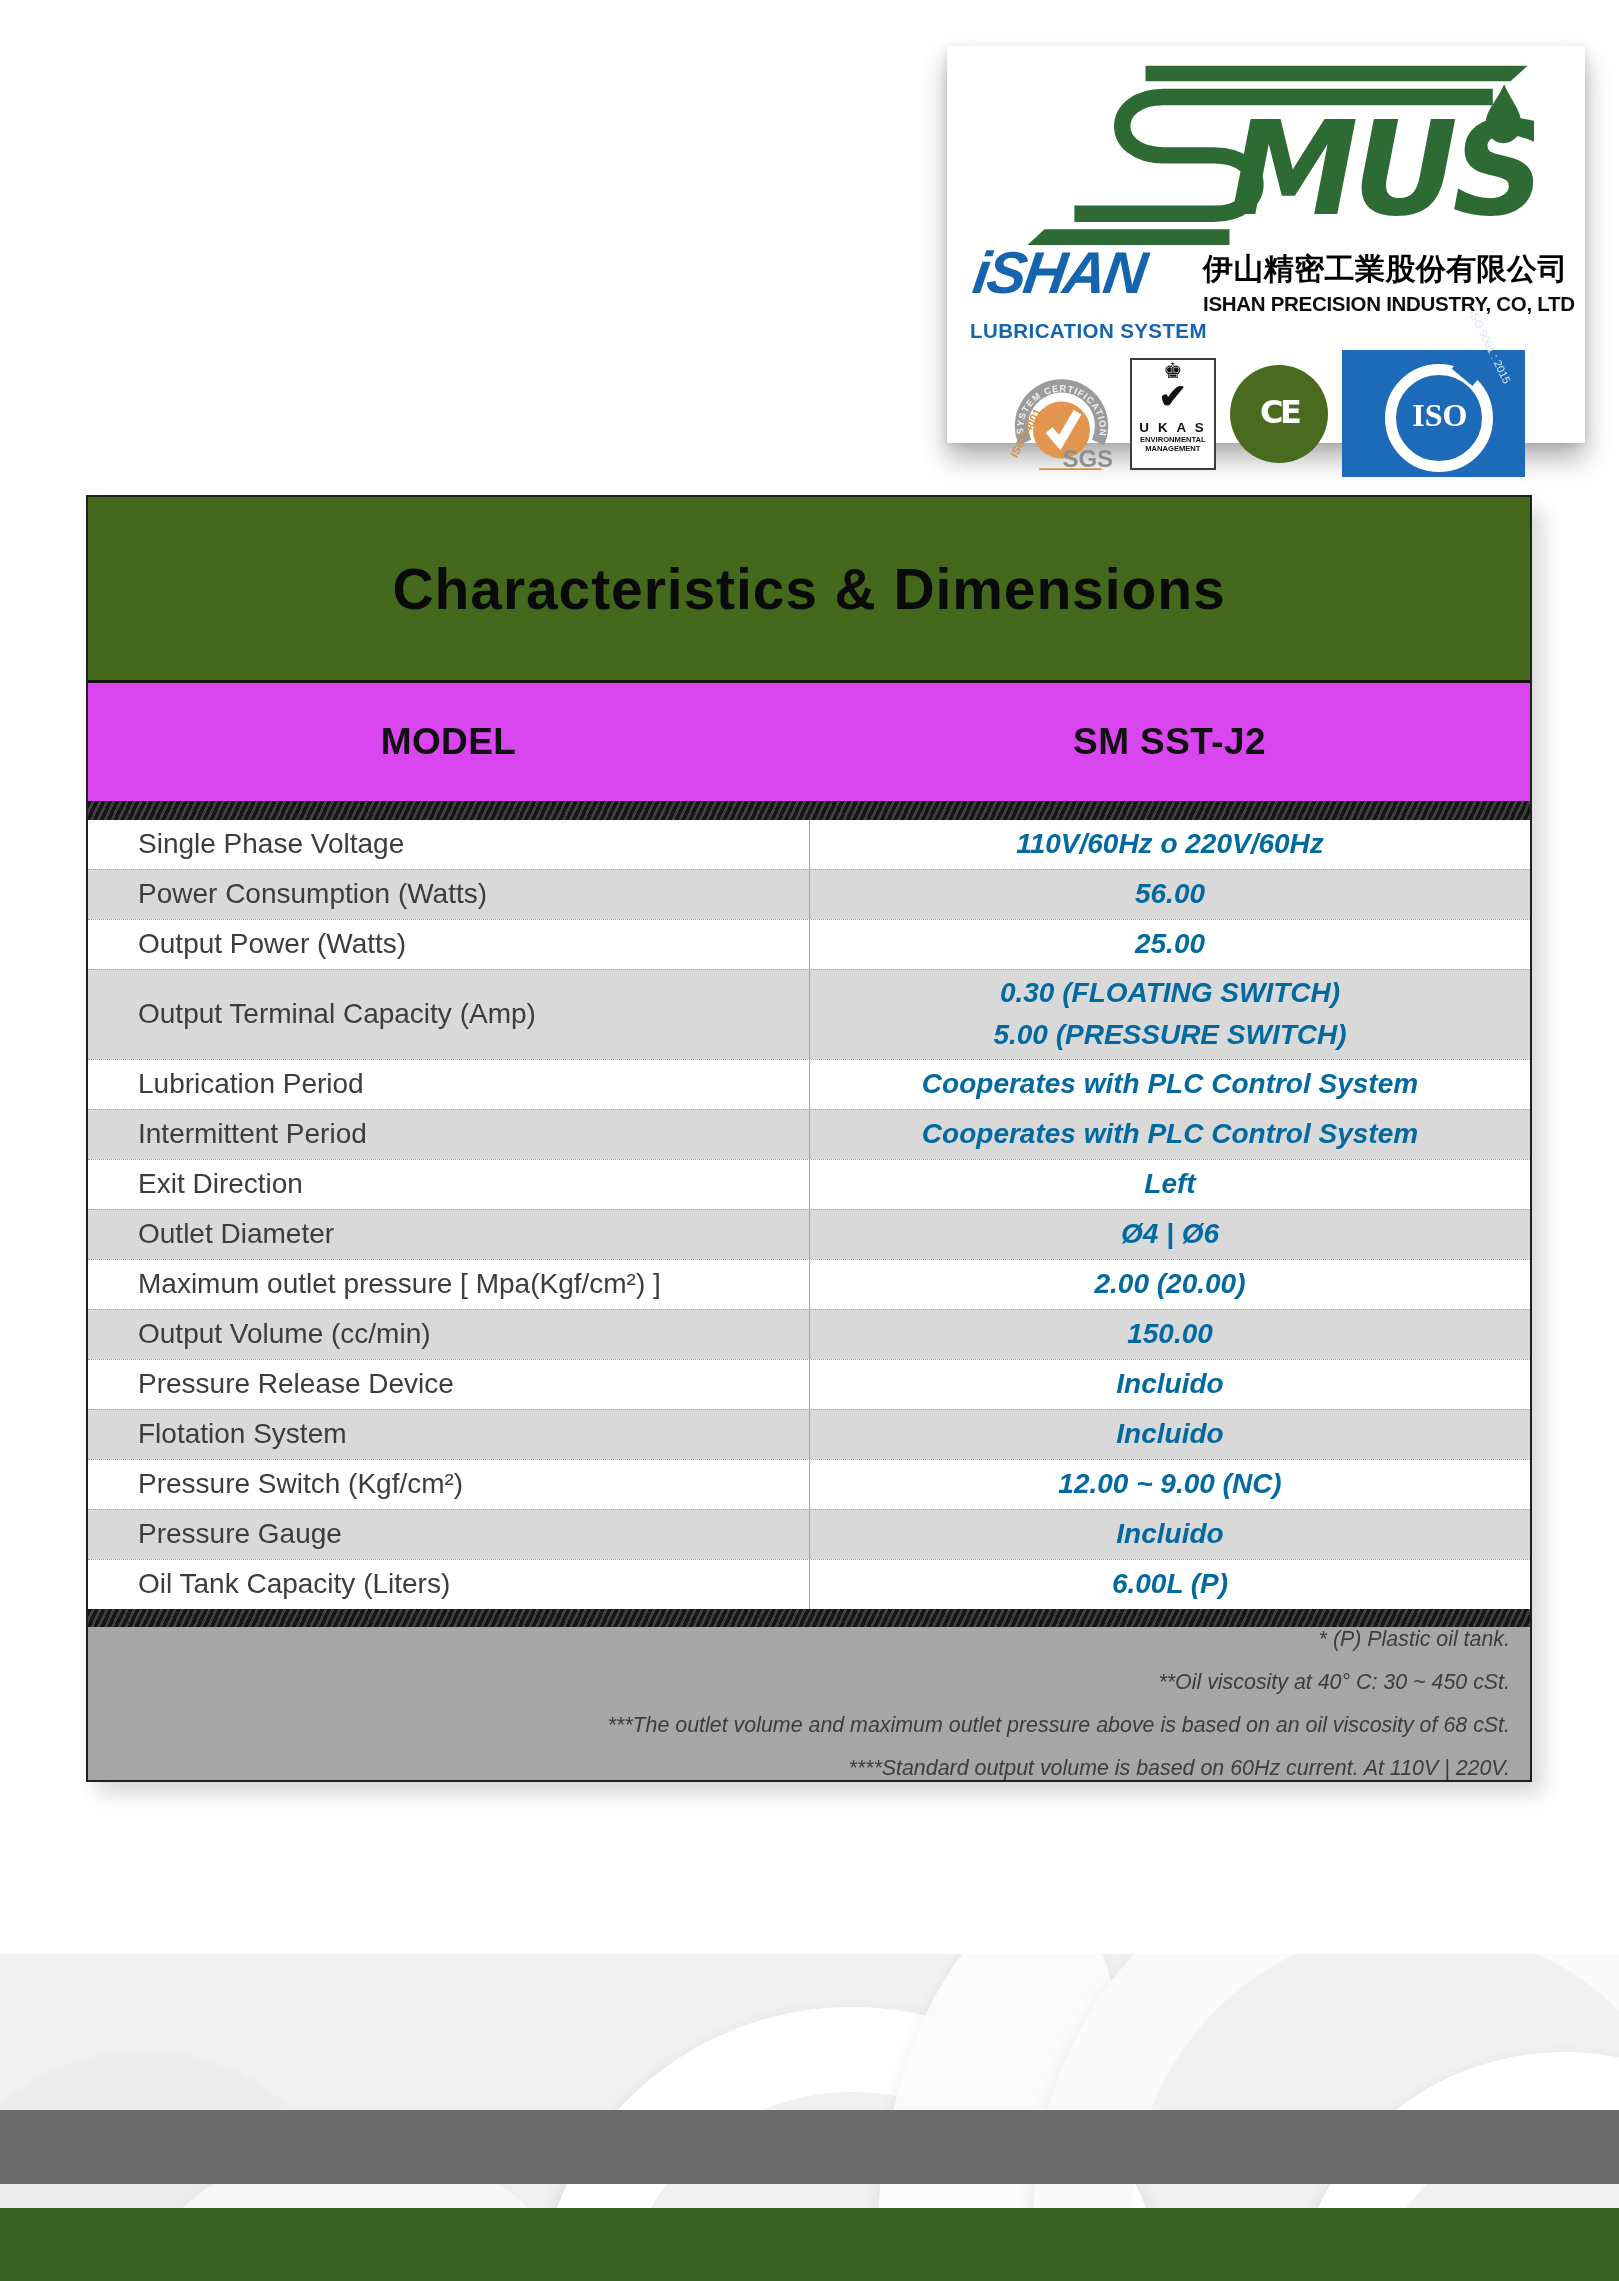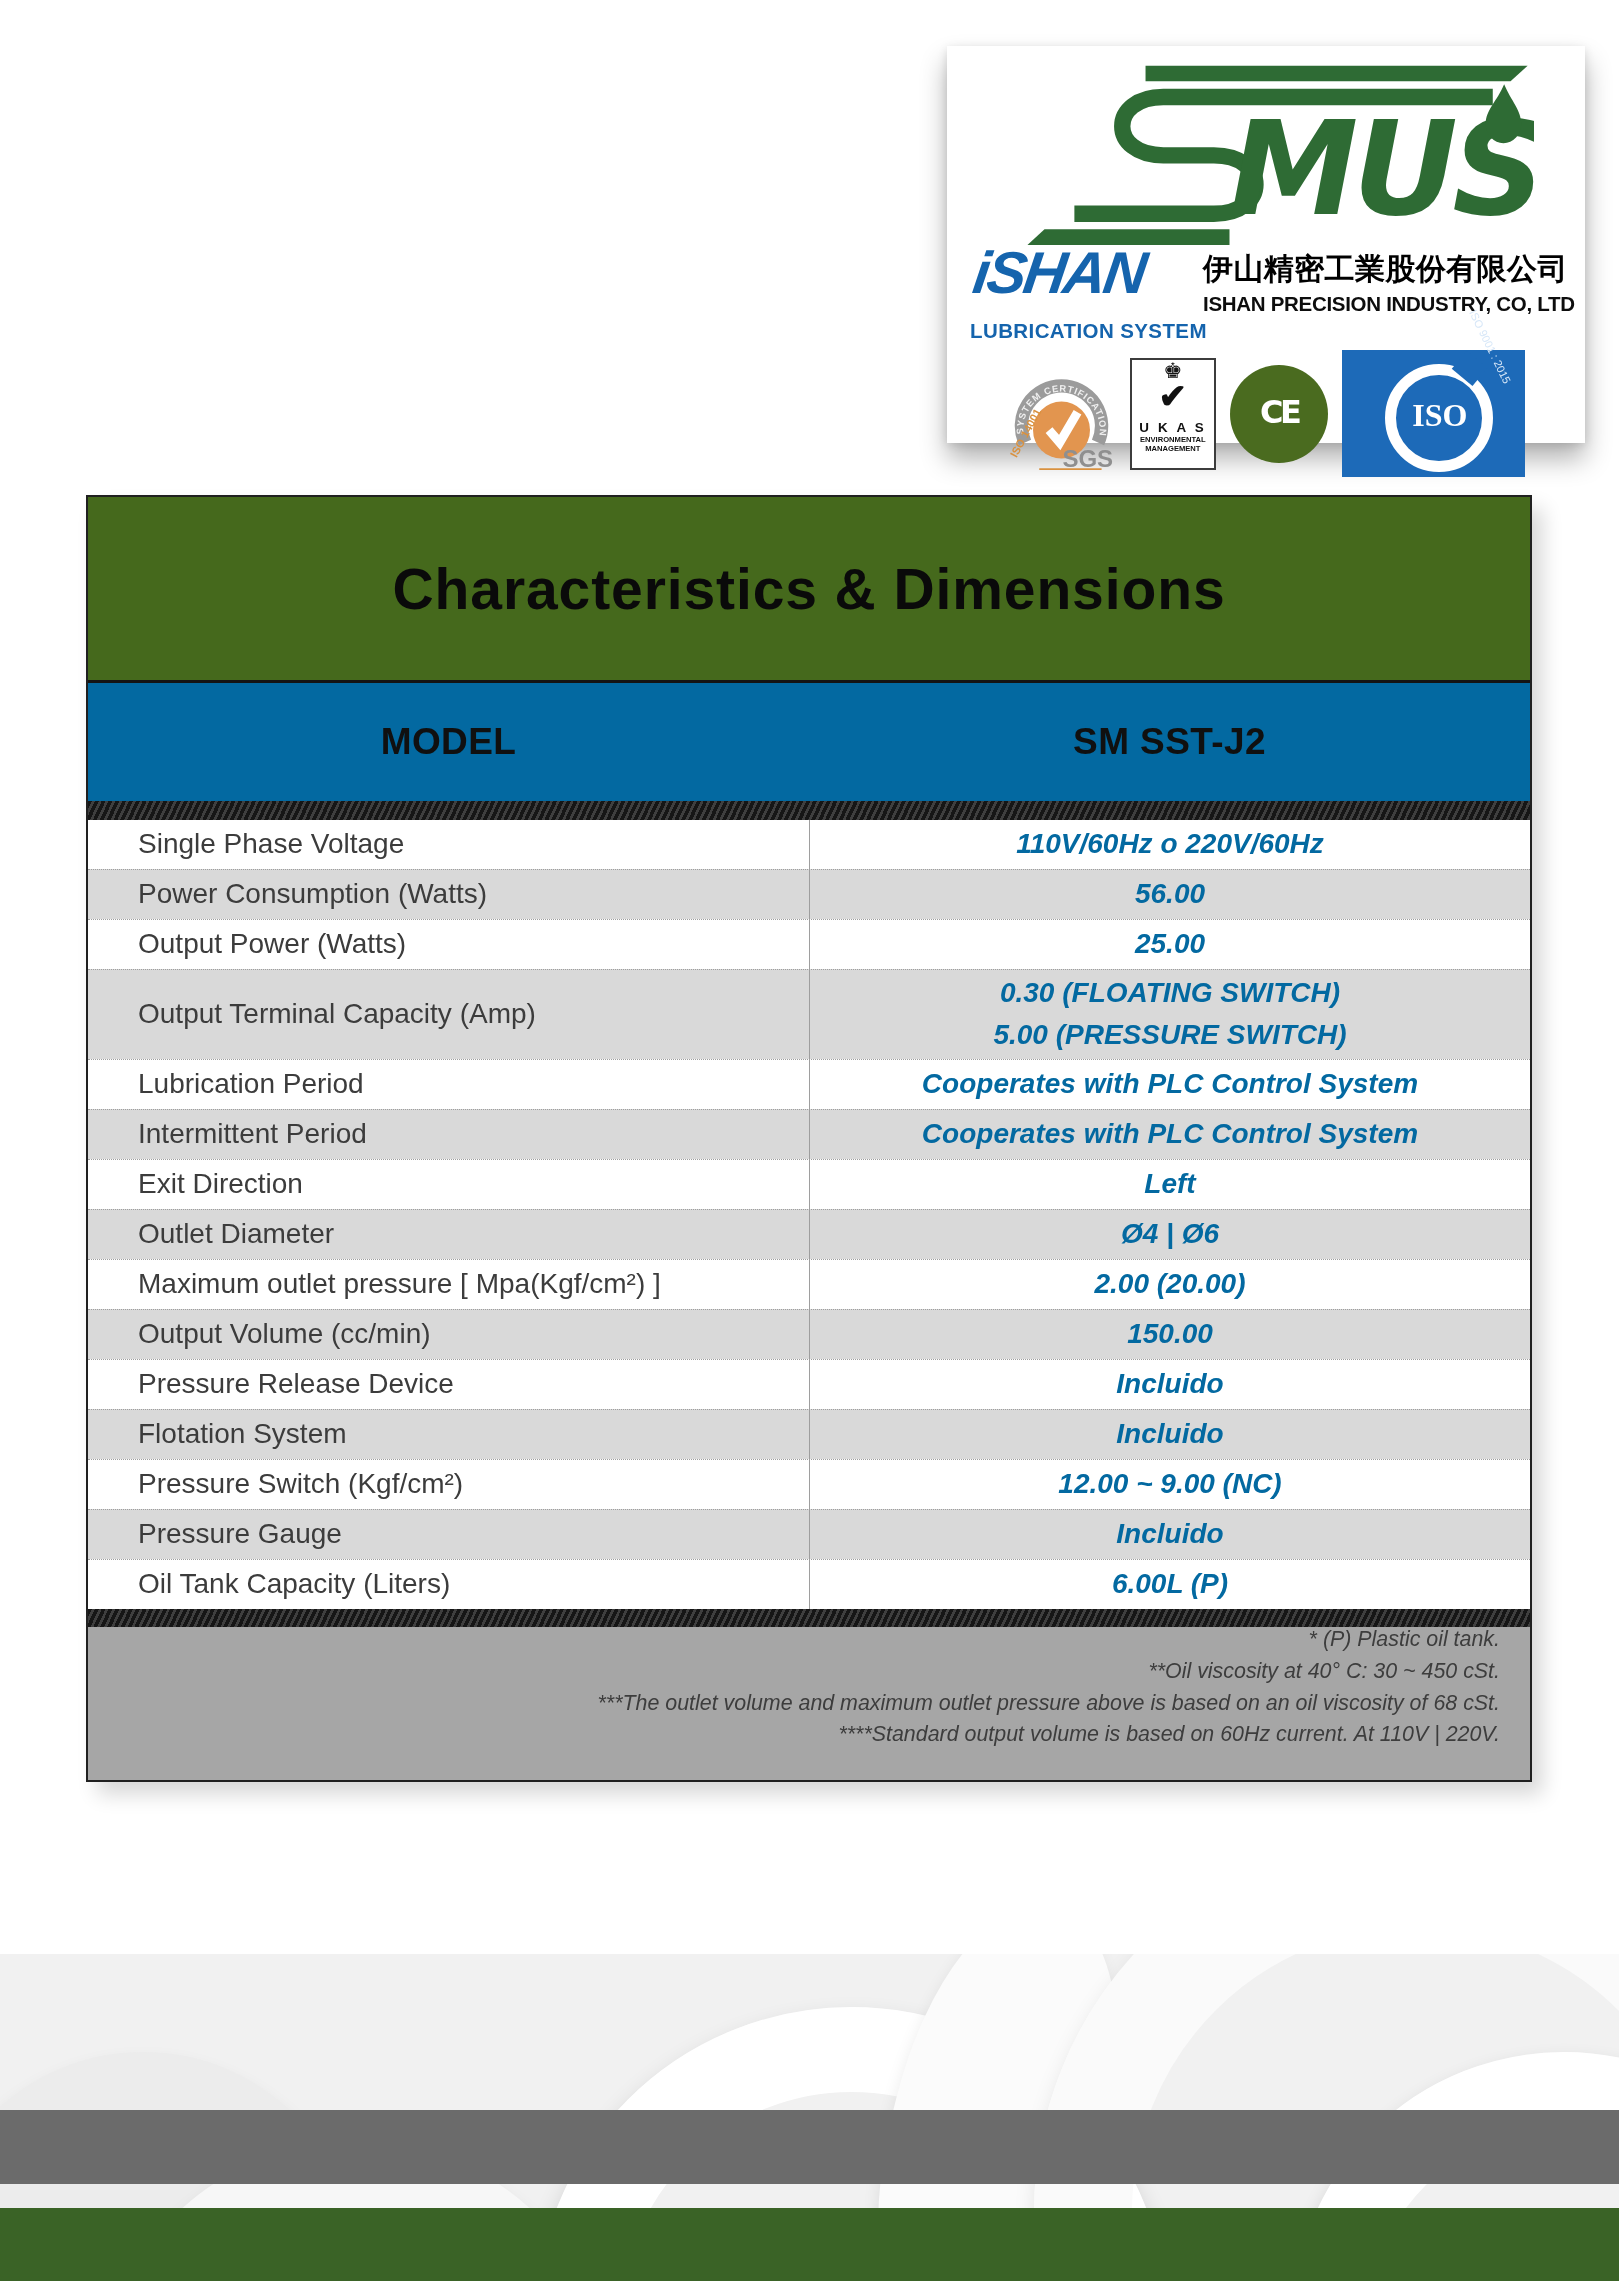--- a/index.html
+++ b/index.html
@@ -36,36 +36,36 @@
             justify-content:center;font-family:"Liberation Serif", serif;font-weight:700;font-size:32px;color:#fff;}
   .iso-cert{position:absolute;right:12.5px;top:30px;font-size:11px;color:#d7e7f8;transform:rotate(64deg);
             transform-origin:right top;white-space:nowrap;}
 
   
   .main-panel{position:absolute;left:86px;top:495px;width:1446px;background:#fff;border:2.7px solid #202020;
               box-sizing:border-box;box-shadow:10.7px 12.5px 19.6px rgba(0,0,0,.16);}
   .banner{height:183px;background:#45691c;border-bottom:3.6px solid #141414;display:flex;align-items:center;
           justify-content:center;}
   .banner-title{font-size:57px;font-weight:900;color:#0a0a0a;letter-spacing:0.9px;}
-  .model-row{height:118px;background:#0369a1;display:flex;}
+  .model-row{height:118px;background:#d946ef;display:flex;}
   .model-cell{flex:1;display:flex;align-items:center;justify-content:center;font-size:37px;font-weight:700;
               color:#101010;letter-spacing:0.4px;}
   .hatch{height:18.7px;background:repeating-linear-gradient(115deg,#161616 0 3.6px,#3f3f3f 3.6px 6.2px);}
   .spec-table{}
   .spec-row{display:flex;background:#ffffff;border-top:1.8px dotted #9e9e9e;}
   .spec-row:first-child{border-top:none;}
   .spec-row.alt{background:#d9d9d9;}
   .cell-label{flex:0 0 50%;box-sizing:border-box;display:flex;align-items:center;min-height:49px;
               padding:3.6px 16px 3.6px 50px;font-size:28px;color:#3c3c3c;font-weight:400;}
   .cell-value{flex:1;box-sizing:border-box;display:flex;flex-direction:column;align-items:center;
               justify-content:center;min-height:49px;border-left:1.8px solid #9e9e9e;font-size:28px;
               font-weight:700;font-style:italic;color:#0369a1;text-align:center;line-height:1.5;}
   .spec-row.tall .cell-label,.spec-row.tall .cell-value{min-height:89px;}
-  .notes{height:153px;background:#a6a6a6;display:flex;flex-direction:column;justify-content:flex-start;
-         align-items:flex-end;padding-right:30px;gap:7.1px;}
+  .notes{height:153px;background:#a6a6a6;display:flex;flex-direction:column;justify-content:space-between;
+         align-items:flex-end;padding-right:20px;gap:7.1px;}
   .note-line{font-size:21.4px;font-style:italic;color:#3d3d3d;line-height:1.15;}
 
   
   .decor{position:absolute;left:0;top:1954px;width:1619px;height:254px;background:#f1f1f1;overflow:hidden;z-index:0;}
   .ring{position:absolute;border-radius:50%;background:transparent;}
   .r1{left:535px;top:53px;width:463px;height:463px;border:85px solid #ffffff;box-shadow:0 12.5px 25px rgba(0,0,0,.16);}
   .r3{left:98px;top:187px;width:374px;height:374px;border:71px solid #f7f7f7;box-shadow:0 9px 18px rgba(0,0,0,.08);}
   .r4{left:1034px;top:-125px;width:570px;height:570px;border:98px solid #fafafa;box-shadow:0 10.7px 21.4px rgba(0,0,0,.10);}
   .r5{left:1292px;top:98px;width:392px;height:392px;border:76px solid #ffffff;box-shadow:0 9px 19.6px rgba(0,0,0,.14);}
   .blob{position:absolute;border-radius:50%;}

